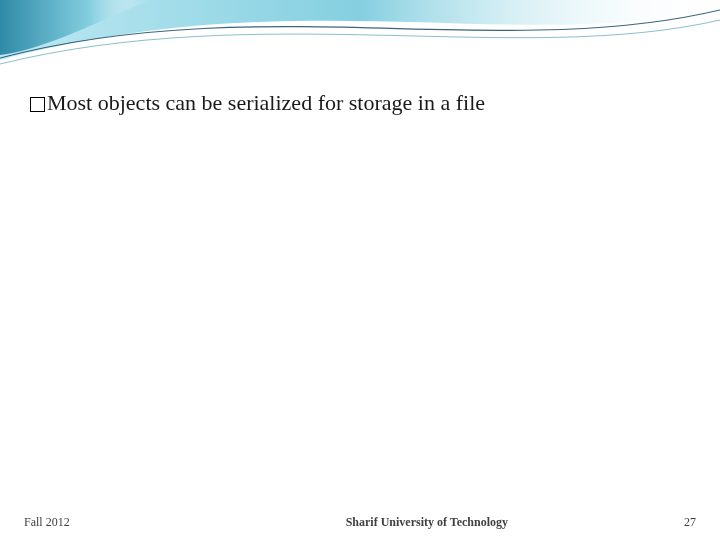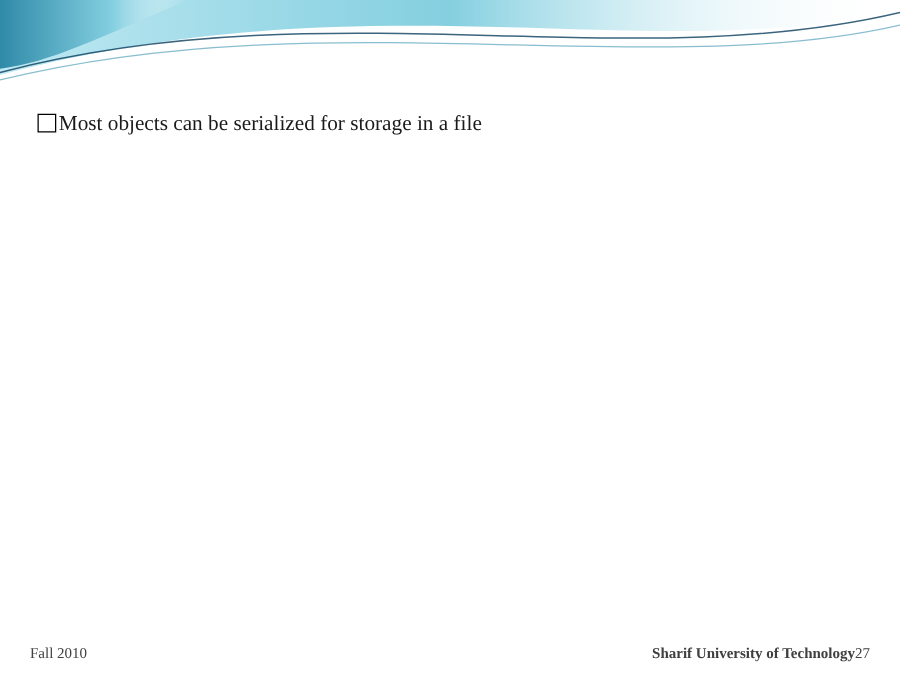--- a/index.html
+++ b/index.html
@@ -26,21 +26,21 @@
     font-weight: 400;
     color: #1a1a1a;
     font-family: 'Segoe UI Light', 'Segoe UI', Calibri, sans-serif;
     margin-bottom: 18px;
     letter-spacing: 0px;
   }
   .bullets {
     padding-left: 6px;
   }
   .bullet-line {
-    font-size: 17px;
+    font-size: 22px;
     line-height: 1.35;
     color: #1a1a1a;
     font-family: Georgia, 'Book Antiqua', serif;
     margin: 0;
   }
   .bullet-mark {
     display: inline-block;
     width: 15px; height: 15px;
     border: 1.5px solid #000;
     vertical-align: -2px;
@@ -51,21 +51,21 @@
     bottom: 10px;
     left: 0; right: 0;
     padding: 0 24px;
     display: flex;
     align-items: baseline;
     font-family: Georgia, 'Book Antiqua', serif;
     font-size: 12px;
     color: #404040;
   }
   .footer .left { flex: 0 0 auto; }
-  .footer .center { flex: 1; text-align: right; padding-left: 100px; font-weight: 600; }
+  .footer .center { flex: 1; text-align: center; padding-left: 100px; font-weight: 600; }
   .footer .right { flex: 0 0 auto; }
 </style>
 </head>
 <body>
 
 <svg class="decor" viewBox="0 0 720 90" preserveAspectRatio="none">
   <defs>
     <linearGradient id="g1" x1="0" y1="0" x2="1" y2="0">
       <stop offset="0" stop-color="#bfe9f2"></stop>
       <stop offset="0.5" stop-color="#84cfe0"></stop>
@@ -85,16 +85,16 @@
 
 <div class="content">
   <div class="bullets">
     <p class="bullet-line">
       <span class="bullet-mark"></span><span>Most objects can be serialized for storage in a file</span>
     </p>
   </div>
 </div>
 
 <div class="footer">
-  <span class="left">Fall 2010</span>
+  <span class="left">Fall 2012</span>
   <span class="center">Sharif University of Technology</span>
   <span class="right">27</span>
 </div>
 
 </body></html>

